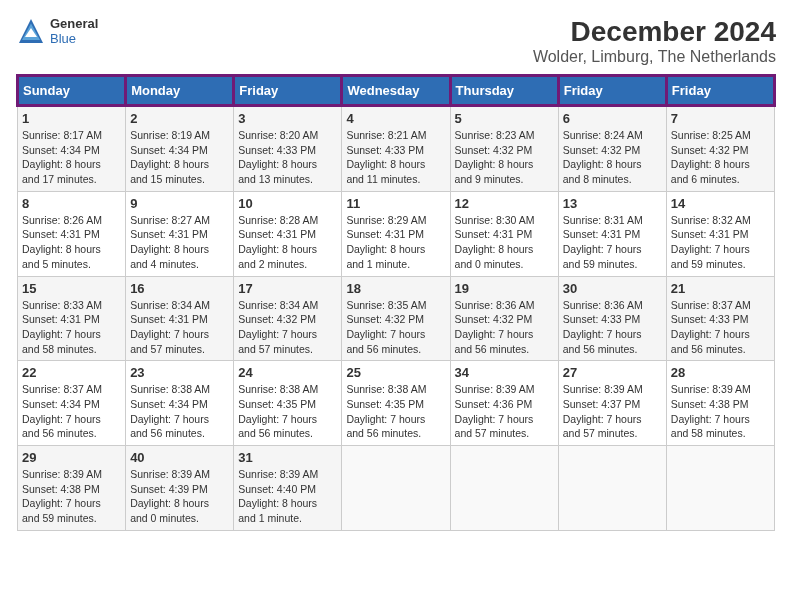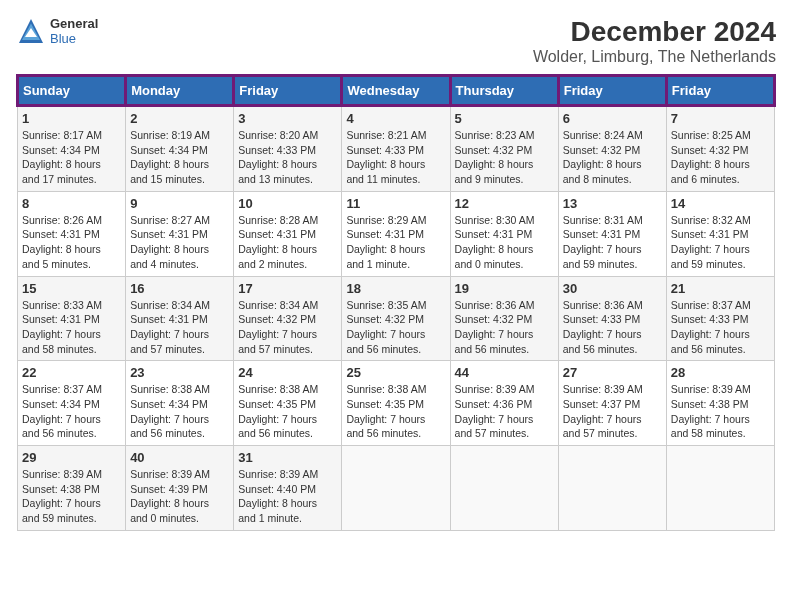--- a/index.html
+++ b/index.html
@@ -217,21 +217,21 @@
         </td>
         <td>
           <span class="day-number">24</span>
           <div class="day-info">Sunrise: 8:38 AM<br>Sunset: 4:35 PM<br>Daylight: 7 hours and 56 minutes.</div>
         </td>
         <td>
           <span class="day-number">25</span>
           <div class="day-info">Sunrise: 8:38 AM<br>Sunset: 4:35 PM<br>Daylight: 7 hours and 56 minutes.</div>
         </td>
         <td>
-          <span class="day-number">44</span>
+          <span class="day-number">34</span>
           <div class="day-info">Sunrise: 8:39 AM<br>Sunset: 4:36 PM<br>Daylight: 7 hours and 57 minutes.</div>
         </td>
         <td>
           <span class="day-number">27</span>
           <div class="day-info">Sunrise: 8:39 AM<br>Sunset: 4:37 PM<br>Daylight: 7 hours and 57 minutes.</div>
         </td>
         <td>
           <span class="day-number">28</span>
           <div class="day-info">Sunrise: 8:39 AM<br>Sunset: 4:38 PM<br>Daylight: 7 hours and 58 minutes.</div>
         </td>

